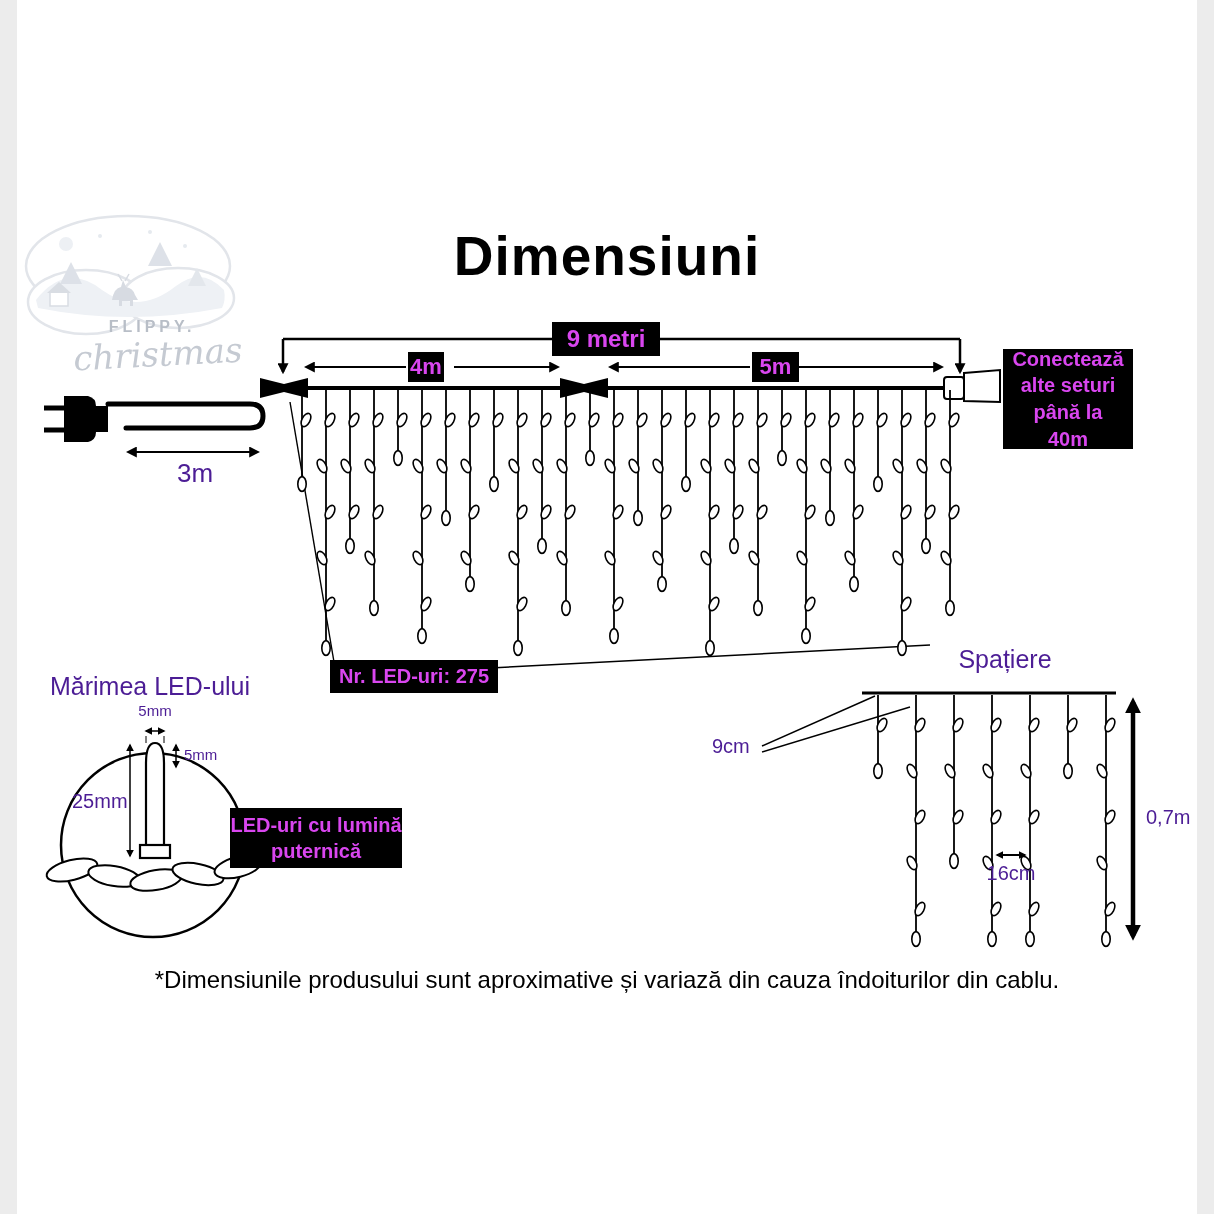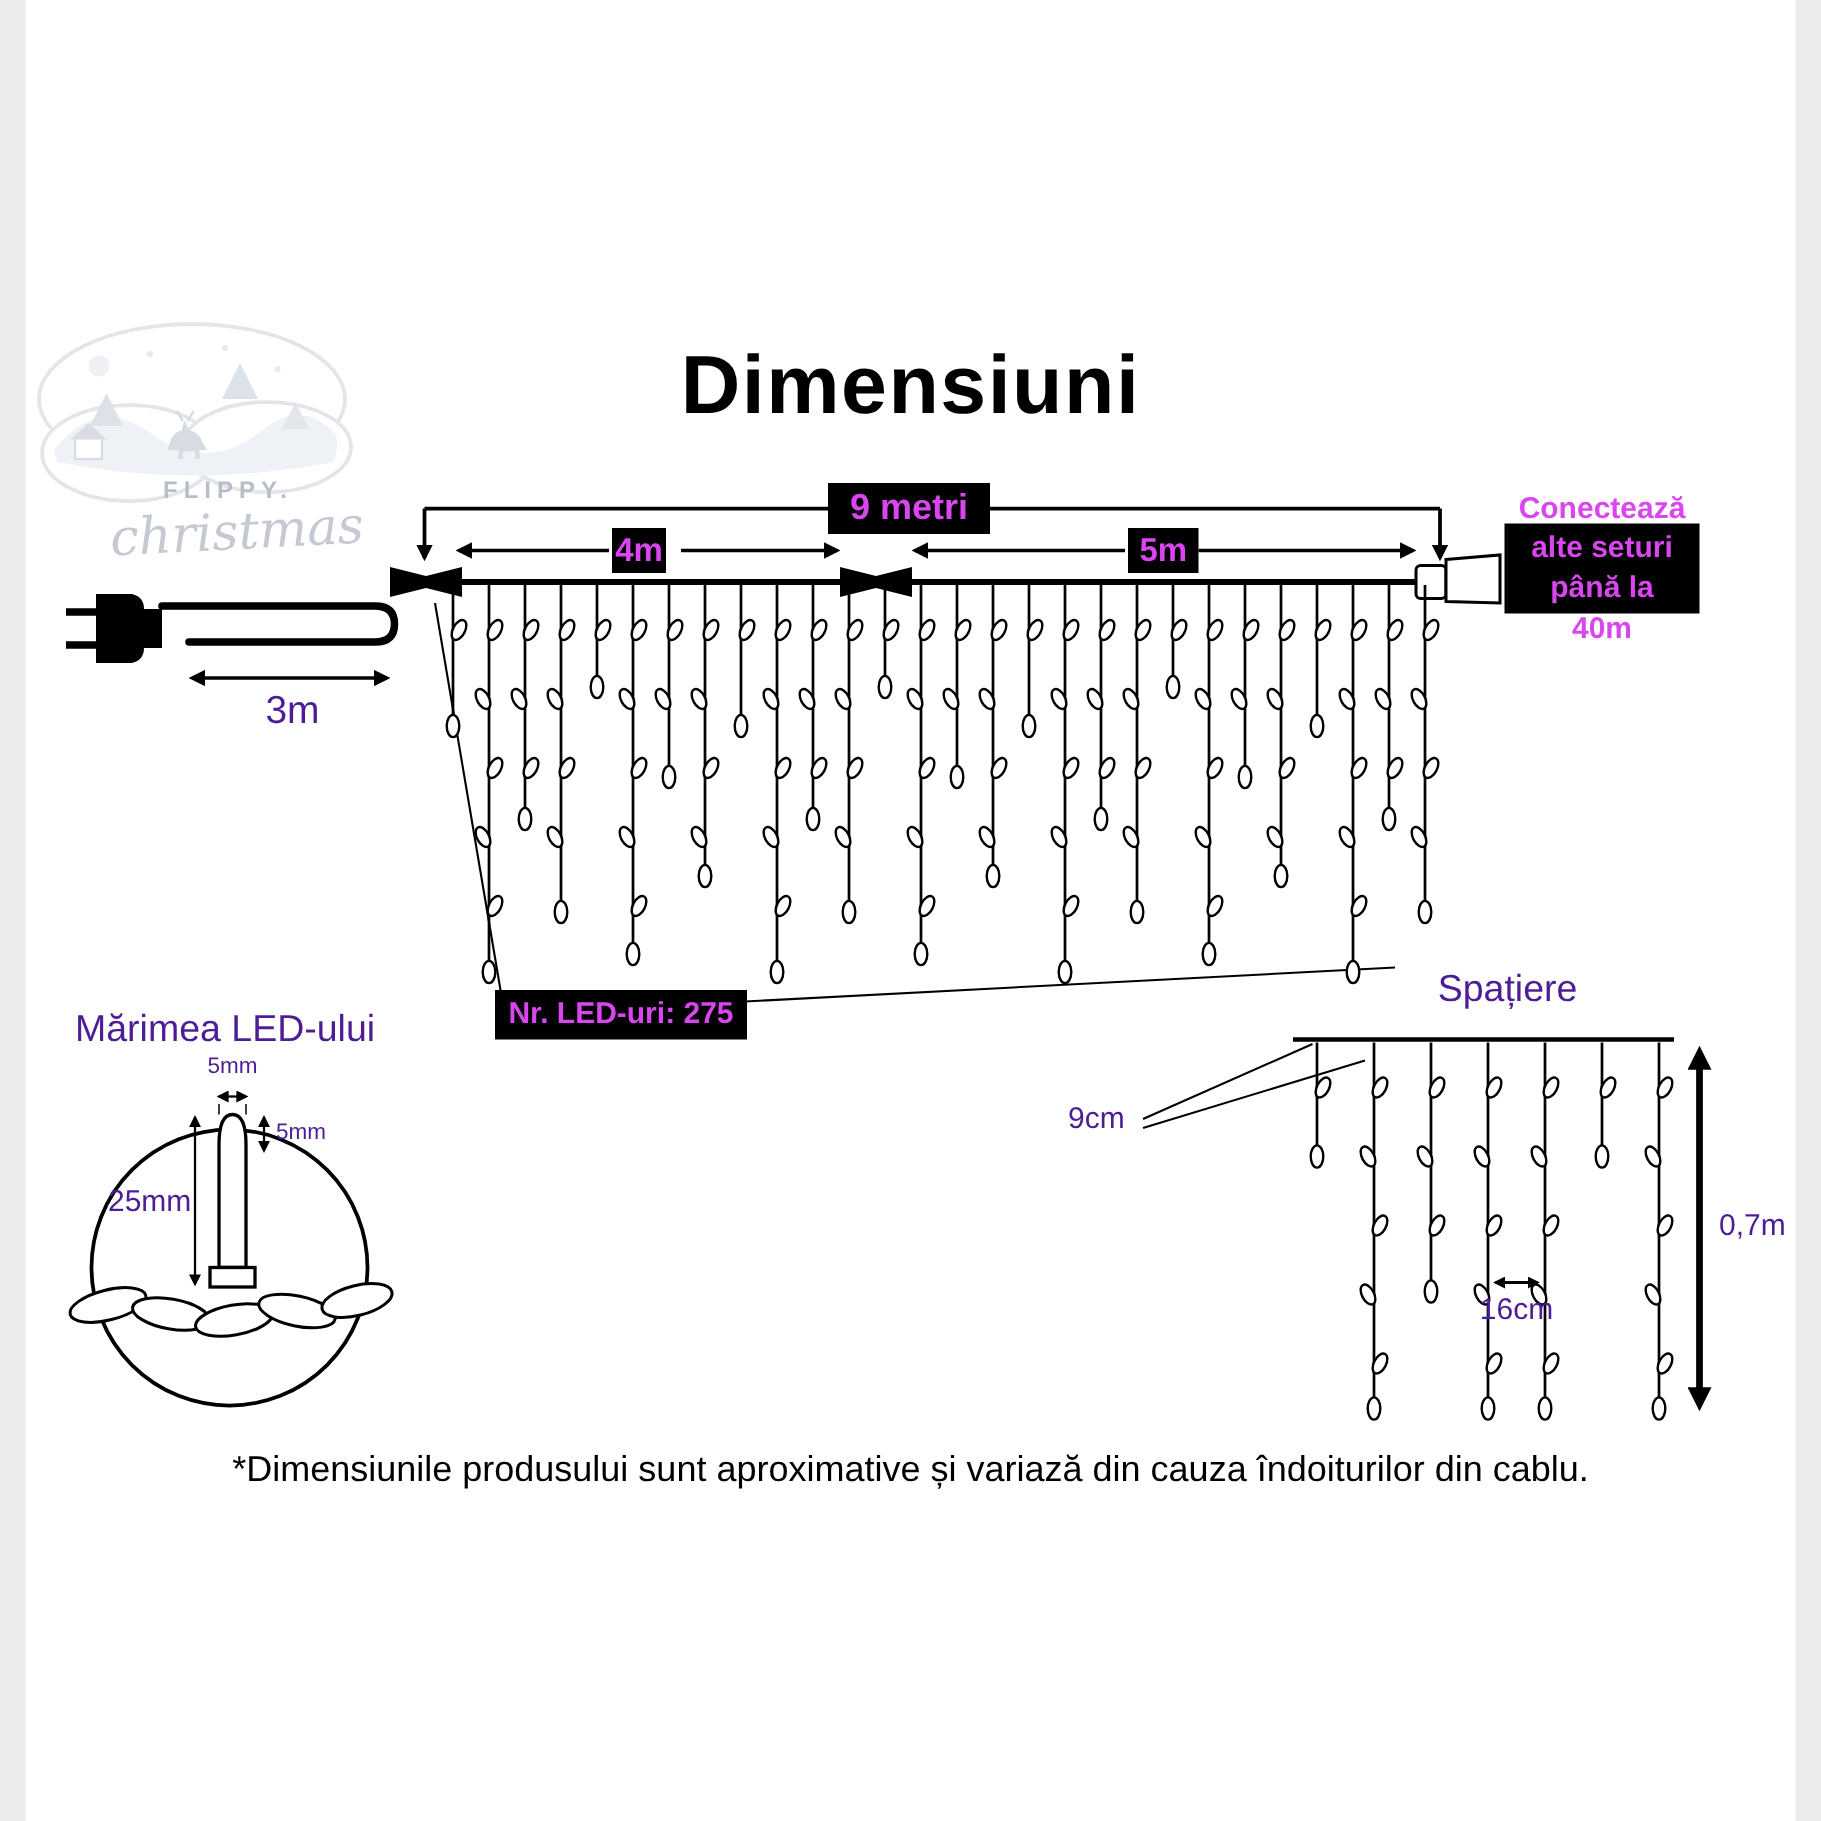--- a/index.html
+++ b/index.html
@@ -306,27 +306,31 @@
       </g>
     </g>
   </svg>
 
   <div class="title">Dimensiuni</div>
 
   <div class="blackbox" style="left:552px;top:322px;width:108px;height:34px;font-size:24px">9 metri</div>
   <div class="blackbox" style="left:408px;top:352px;width:36px;height:30px;font-size:22px">4m</div>
   <div class="blackbox" style="left:752px;top:352px;width:47px;height:30px;font-size:22px">5m</div>
   <div class="label" style="left:155px;top:458px;width:80px;text-align:center;font-size:26px">3m</div>
-  <div class="blackbox" style="left:1003px;top:349px;width:130px;height:60px;font-size:20px;line-height:1.33;padding:12px;box-sizing:border-box">Conectează alte seturi până la 40m</div>
+  <div class="blackbox" style="left:1003px;top:349px;width:130px;height:100px;font-size:20px;line-height:1.33;padding:12px;box-sizing:border-box">Conectează alte seturi până la 40m</div>
   <div class="blackbox" style="left:330px;top:660px;width:168px;height:33px;font-size:20px">Nr. LED-uri: 275</div>
 
   <div class="label" style="left:50px;top:672px;font-size:25px">Mărimea LED-ului</div>
   <div class="label" style="left:135px;top:702px;width:40px;text-align:center;font-size:15px">5mm</div>
   <div class="label" style="left:184px;top:746px;font-size:15px">5mm</div>
   <div class="label" style="left:72px;top:790px;font-size:20px">25mm</div>
+  <div class="blackbox" style="left:230px;top:808px;width:172px;height:60px;font-size:20px;line-height:1.3;flex-direction:column">
+    <span>LED-uri cu lumină</span>
+    <span>puternică</span>
+  </div>
 
   <div class="label" style="left:940px;top:645px;width:130px;text-align:center;font-size:25px">Spațiere</div>
   <div class="label" style="left:712px;top:735px;font-size:20px">9cm</div>
   <div class="label" style="left:981px;top:862px;width:60px;text-align:center;font-size:20px">16cm</div>
   <div class="label" style="left:1146px;top:806px;font-size:20px">0,7m</div>
 
   <div class="disclaimer">*Dimensiunile produsului sunt aproximative și variază din cauza îndoiturilor din cablu.</div>
 </div>
 
 </body></html>

